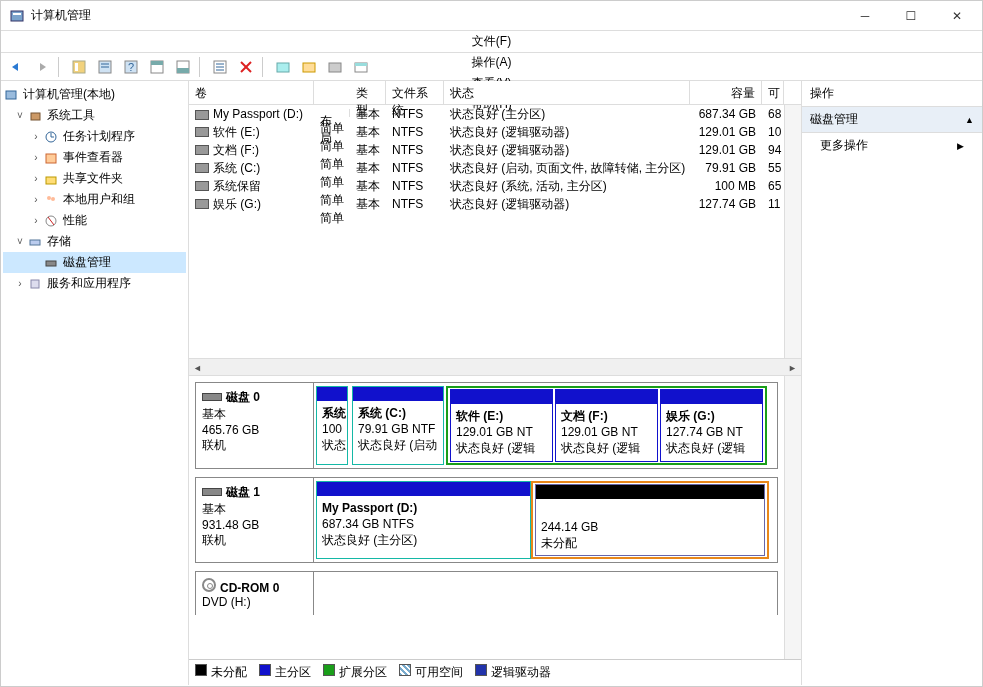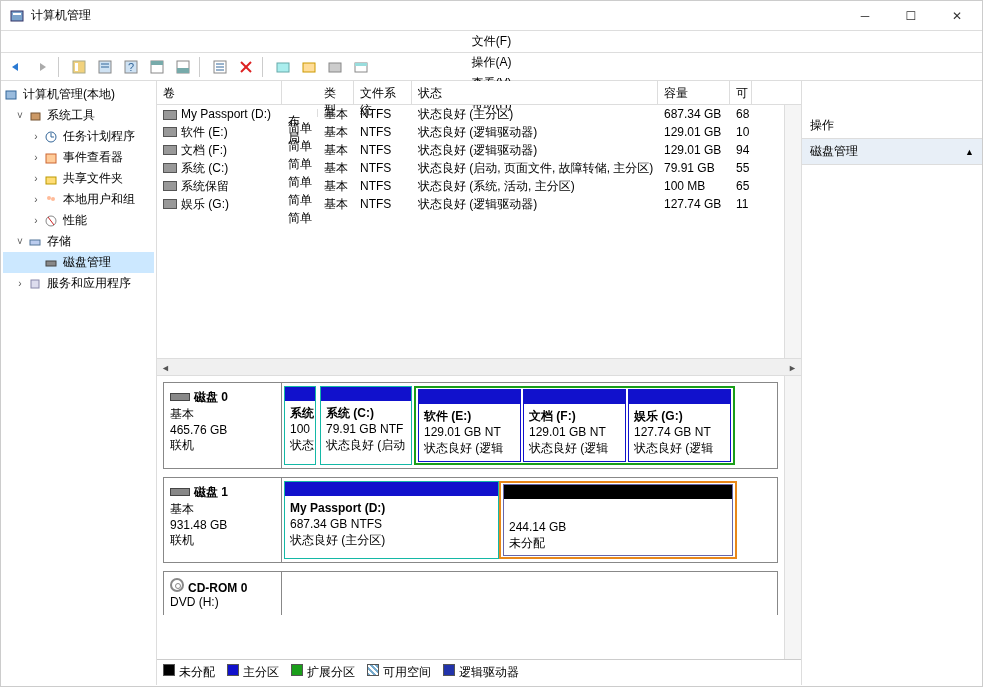--- a/index.html
+++ b/index.html
@@ -33,21 +33,21 @@
       height: 28px; display: flex; align-items: center; padding: 0 3px;
       gap: 2px; border-bottom: 1px solid #ddd;
     }
     .tbbtn {
       width: 24px; height: 24px; display: flex; align-items: center;
       justify-content: center; border: 1px solid transparent;
     }
     .tsep { width: 5px; height: 20px; border-left: 1px solid #ccc; margin: 0 2px; }
     .main { display: flex; height: 604px; }
     .tree {
-      width: 156px; border-right: 1px solid #ddd; padding: 3px 2px;
+      width: 188px; border-right: 1px solid #ddd; padding: 3px 2px;
       overflow: auto;
     }
     .tnode {
       display: flex; align-items: center; padding: 2px 0;
       white-space: nowrap; cursor: default;
     }
     .texp { width: 14px; text-align: center; color: #555; font-size: 10px; }
     .ticon { width: 16px; height: 16px; margin-right: 4px; display: inline-flex; align-items: center; justify-content: center; }
     .tnode.selected { background: #cce8ff; }
     .middle { flex: 1; display: flex; flex-direction: column; border-right: 1px solid #ddd; }
@@ -95,41 +95,41 @@
     .legend {
       border-top: 1px solid #ccc; padding: 4px 6px; display: flex;
       gap: 12px; align-items: center; font-size: 12px;
     }
     .swatch { width: 12px; height: 12px; display: inline-block; margin-right: 4px; border: 1px solid #555; }
     .sw-black { background: #000; }
     .sw-blue { background: #1111cc; }
     .sw-green { background: #1a9e1a; }
     .sw-stripe { background: repeating-linear-gradient(45deg,#7ac,#7ac 2px,#fff 2px,#fff 4px); }
     .sw-darkblue { background: #2233aa; }
-    .actions { width: 180px; margin-top: 32px; }
+    .actions { width: 180px; }
     .actions .ahead {
       padding: 4px 8px; border-bottom: 1px solid #ddd;
     }
     .actions .asec {
       background: #e8eff7; padding: 4px 8px; display: flex;
       justify-content: space-between; align-items: center;
       border-bottom: 1px solid #ddd;
     }
     .actions .aitem {
       padding: 4px 18px; display: flex; justify-content: space-between;
       align-items: center;
     }
     .tri { font-size: 9px; }
     .vscroll-faint { width:17px; background:#f5f5f5; border-left:1px solid #ddd; }
     .col-vol { width: 125px; }
     .col-layout { width: 36px; margin-top: 28px; }
     .col-type { width: 36px; }
     .col-fs { width: 58px; }
     .col-status { width: 246px; }
-    .col-cap { width: 72px; }
+    .col-cap { width: 72px; text-align: right; }
     .col-free { width: 22px; white-space:nowrap; overflow:hidden; }
   </style>
 </head>
 <body>
 
 <div class="titlebar">
   <span class="icon">
     <svg width="16" height="16">
         <rect x="2" y="3" width="12" height="10" fill="#7aa3cc" stroke="#336"></rect>
         <rect x="4" y="5" width="8" height="2" fill="#fff"></rect>
@@ -484,14 +484,18 @@
       <span><span class="swatch sw-darkblue"></span><span>逻辑驱动器</span></span>
     </div>
   </div>
 
   <div class="actions">
     <div class="ahead">操作</div>
     <div class="asec">
       <span>磁盘管理</span>
         <span class="tri">▲</span>
     </div>
+    <div class="aitem">
+      <span>更多操作</span>
+        <span class="tri">▶</span>
+    </div>
   </div>
 </div>
 
 </body></html>

